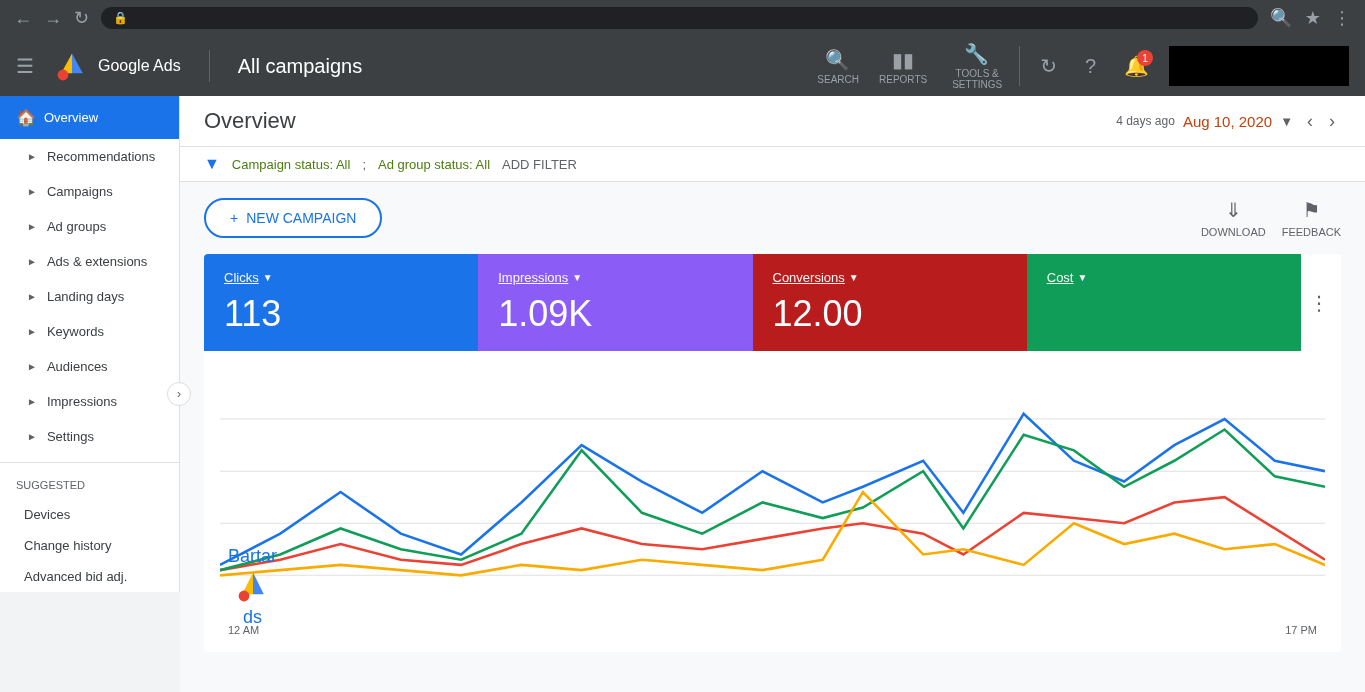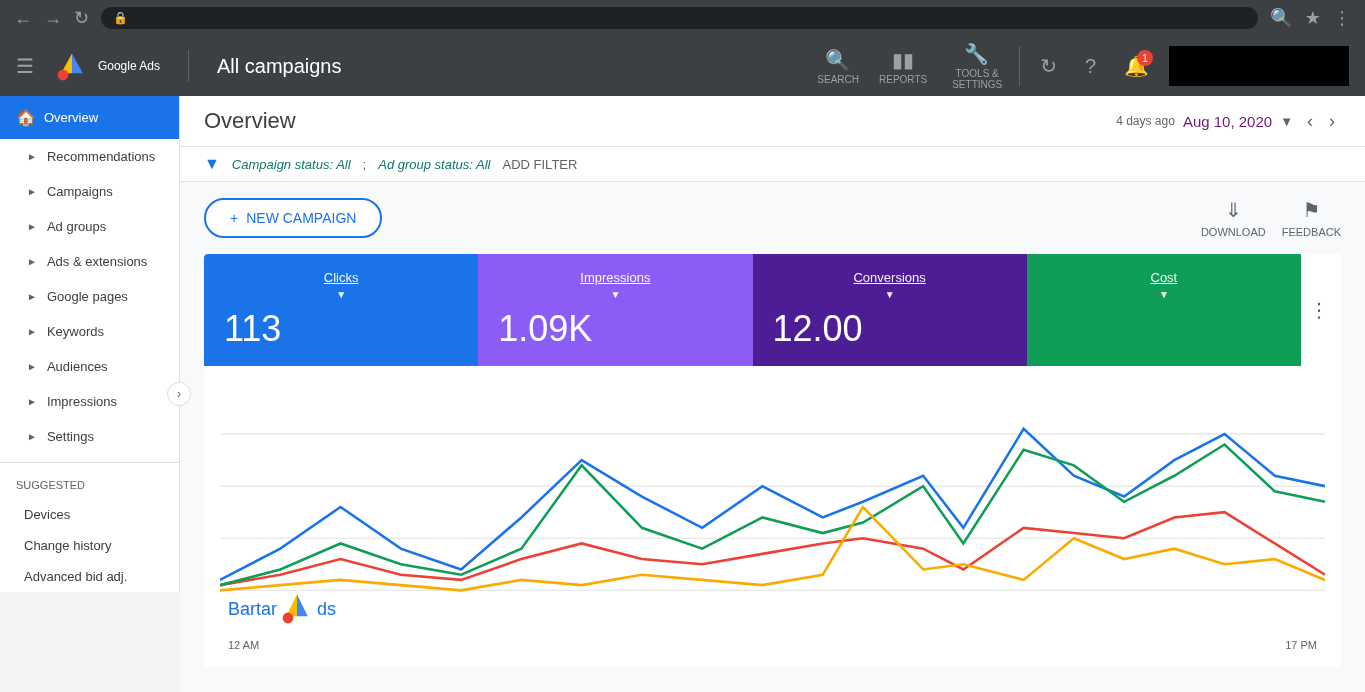--- a/index.html
+++ b/index.html
@@ -36,21 +36,21 @@
       background: #3c4043;
       height: 60px;
       display: flex;
       align-items: center;
       padding: 0 16px;
       gap: 12px;
     }
     .hamburger { color: #9aa0a6; font-size: 20px; cursor: pointer; margin-right: 8px; }
     .logo { display: flex; align-items: center; gap: 8px; }
     .logo-svg { width: 36px; height: 36px; }
-    .brand-name { color: #fff; font-size: 12px; font-weight: 400; }
+    .brand-name { color: #fff; font-size: 16px; font-weight: 400; }
     .nav-divider { width: 1px; height: 32px; background: #5f6368; margin: 0 16px; }
     .page-title-nav { color: #fff; font-size: 20px; font-weight: 400; flex: 1; }
     .nav-tools { display: flex; align-items: center; gap: 20px; margin-left: auto; }
     .nav-tool { display: flex; flex-direction: column; align-items: center; color: #9aa0a6; cursor: pointer; font-size: 10px; gap: 2px; }
     .nav-tool-icon { font-size: 20px; }
     .nav-separator { width: 1px; height: 40px; background: #5f6368; }
     .nav-action-icons { display: flex; align-items: center; gap: 12px; }
     .nav-icon-btn { color: #9aa0a6; font-size: 20px; cursor: pointer; padding: 8px; border-radius: 50%; }
     .notif-btn { position: relative; }
     .notif-badge { position: absolute; top: 4px; right: 4px; background: #ea4335; color: #fff; border-radius: 50%; width: 16px; height: 16px; font-size: 10px; display: flex; align-items: center; justify-content: center; }
@@ -129,37 +129,37 @@
     .page-header {
       background: #fff;
       padding: 12px 24px;
       display: flex;
       align-items: center;
       justify-content: space-between;
       border-bottom: 1px solid #e0e0e0;
     }
     .page-header h1 { font-size: 22px; font-weight: 400; color: #3c4043; }
     .date-nav { display: flex; align-items: center; gap: 8px; color: #5f6368; font-size: 13px; }
-    .date-nav .date-text { color: #701a75; font-size: 15px; font-weight: 500; }
+    .date-nav .date-text { color: #c2410c; font-size: 15px; font-weight: 500; }
     .date-nav .ago-text { color: #5f6368; font-size: 12px; }
     .date-nav-arrows { display: flex; gap: 4px; }
     .date-nav-arrows span { cursor: pointer; color: #5f6368; font-size: 18px; padding: 2px 6px; }
     .dropdown-arrow { color: #5f6368; cursor: pointer; }
 
     
     .filter-bar {
       background: #fff;
       padding: 8px 24px;
       display: flex;
       align-items: center;
       gap: 12px;
       border-bottom: 1px solid #e0e0e0;
     }
     .filter-icon { color: #1a73e8; font-size: 16px; }
-    .filter-text { color: #0f766e; font-size: 13px; font-style: italic; }
+    .filter-text { color: #4d7c0f; font-size: 13px; }
     .filter-separator { color: #5f6368; font-size: 13px; }
     .add-filter-btn { color: #5f6368; font-size: 13px; font-weight: 500; cursor: pointer; }
 
     
     .content-area { padding: 16px 24px; }
 
     
     .action-bar {
       display: flex;
       align-items: center;
@@ -195,30 +195,29 @@
       position: relative;
     }
     .metric-card {
       flex: 1;
       padding: 16px 20px;
       color: #fff;
       position: relative;
     }
     .metric-card.clicks { background: #1a73e8; }
     .metric-card.impressions { background: #8b5cf6; }
-    .metric-card.conversions { background: #4c1d95; }
+    .metric-card.conversions { background: #b91c1c; }
     .metric-card.cost { background: #0f9d58; }
     .metric-header {
       display: flex;
       align-items: center;
       gap: 4px;
       font-size: 13px;
       margin-bottom: 8px;
       opacity: 0.95;
-      flex-direction: column;
     }
     .metric-header .underline { text-decoration: underline; cursor: pointer; }
     .metric-value { font-size: 36px; font-weight: 400; }
     .metric-dropdown { font-size: 10px; cursor: pointer; }
     .metric-more {
       position: absolute;
       right: 12px;
       top: 50%;
       transform: translateY(-50%);
       color: #5f6368;
@@ -240,25 +239,26 @@
       display: flex;
       justify-content: space-between;
       padding: 4px 8px 0;
       color: #5f6368;
       font-size: 11px;
     }
 
     
     .watermark {
       position: absolute;
-      bottom: 40px;
+      bottom: 24px;
       left: 24px;
       display: flex;
       align-items: center;
       gap: 2px;
+      flex-direction: column;
     }
     .watermark-text { font-size: 18px; font-weight: 500; color: #1a73e8; }
 
     .sidebar-relative { position: relative; }
   </style>
 </head>
 <body>
 
 <div class="browser-bar">
   <div class="browser-nav">
@@ -337,21 +337,21 @@
       <div class="sidebar-item">
         <span class="arrow">►</span>
         <span>Ad groups</span>
       </div>
       <div class="sidebar-item">
         <span class="arrow">►</span>
         <span>Ads &amp; extensions</span>
       </div>
       <div class="sidebar-item">
         <span class="arrow">►</span>
-        <span>Google pages</span>
+        <span>Landing days</span>
       </div>
       <div class="sidebar-item">
         <span class="arrow">►</span>
         <span>Keywords</span>
       </div>
       <div class="sidebar-item">
         <span class="arrow">►</span>
         <span>Audiences</span>
       </div>
       <div class="sidebar-item">

